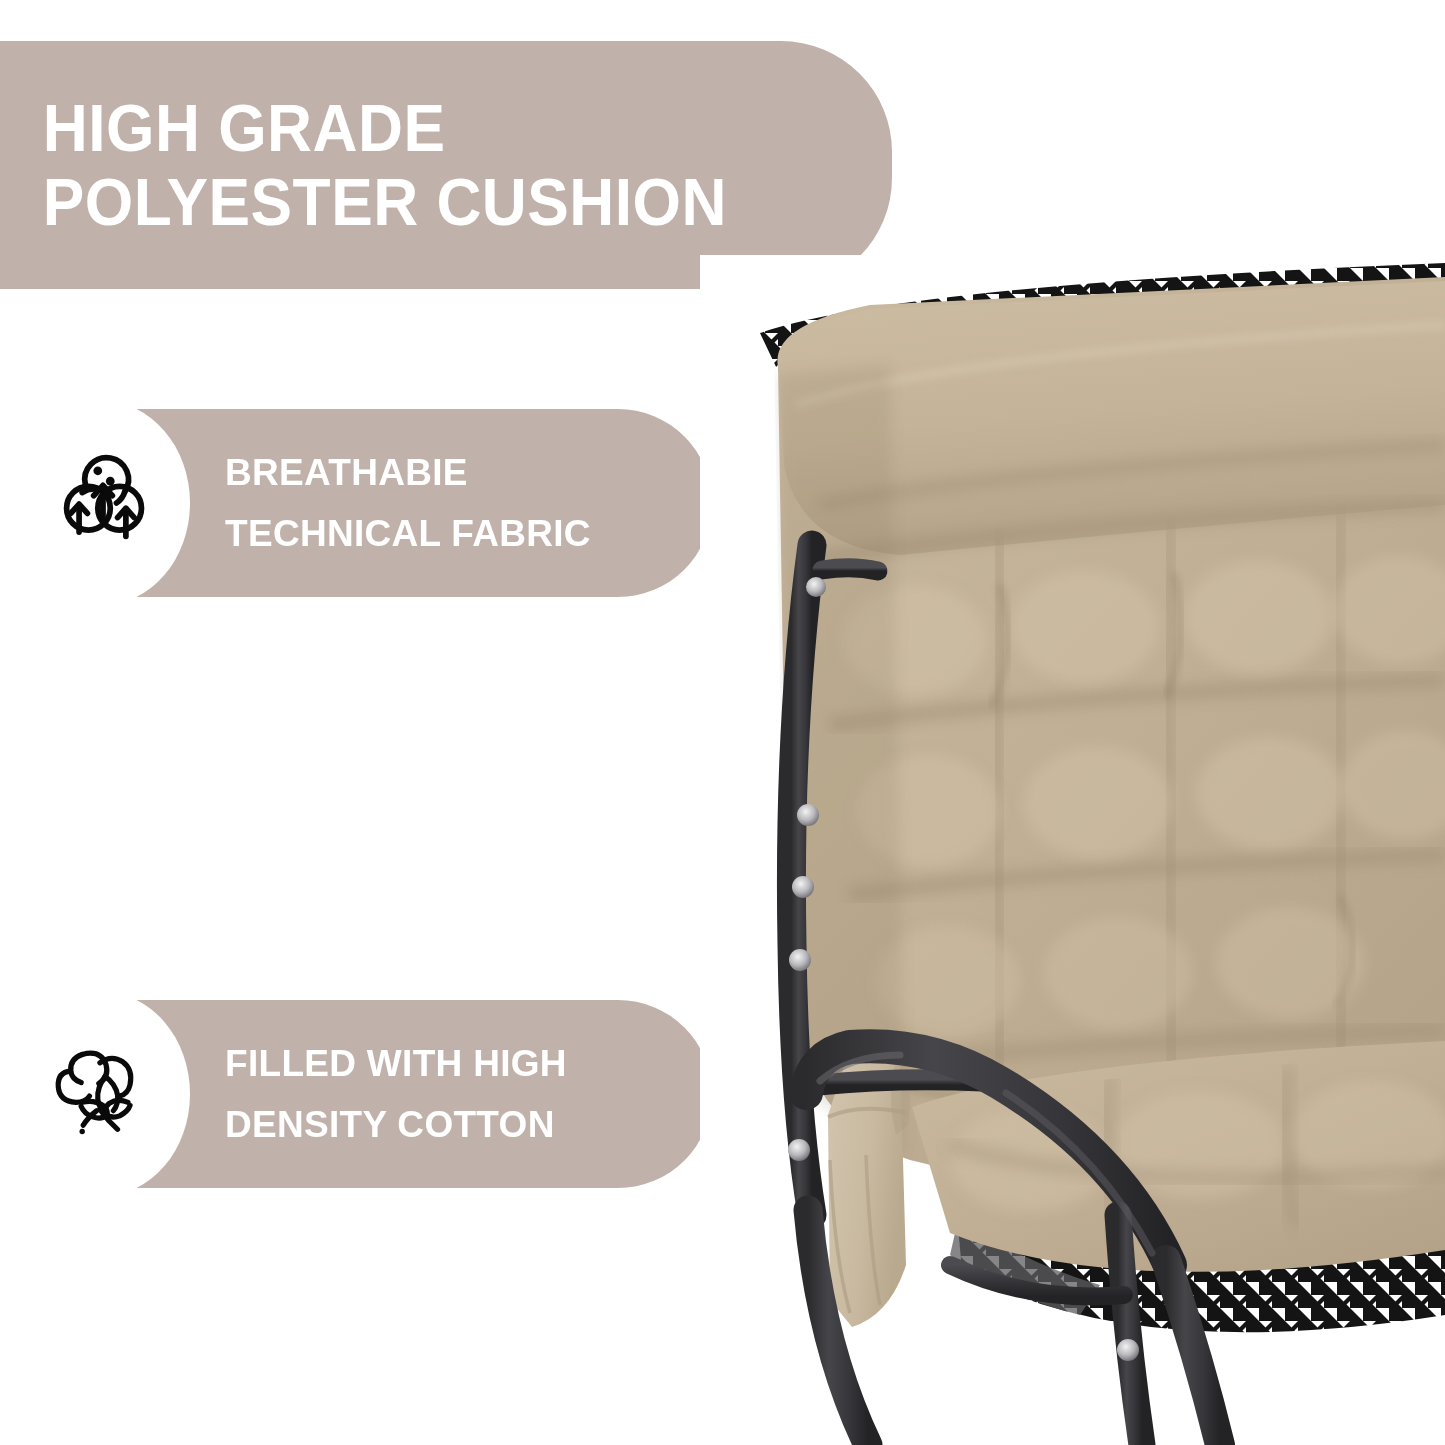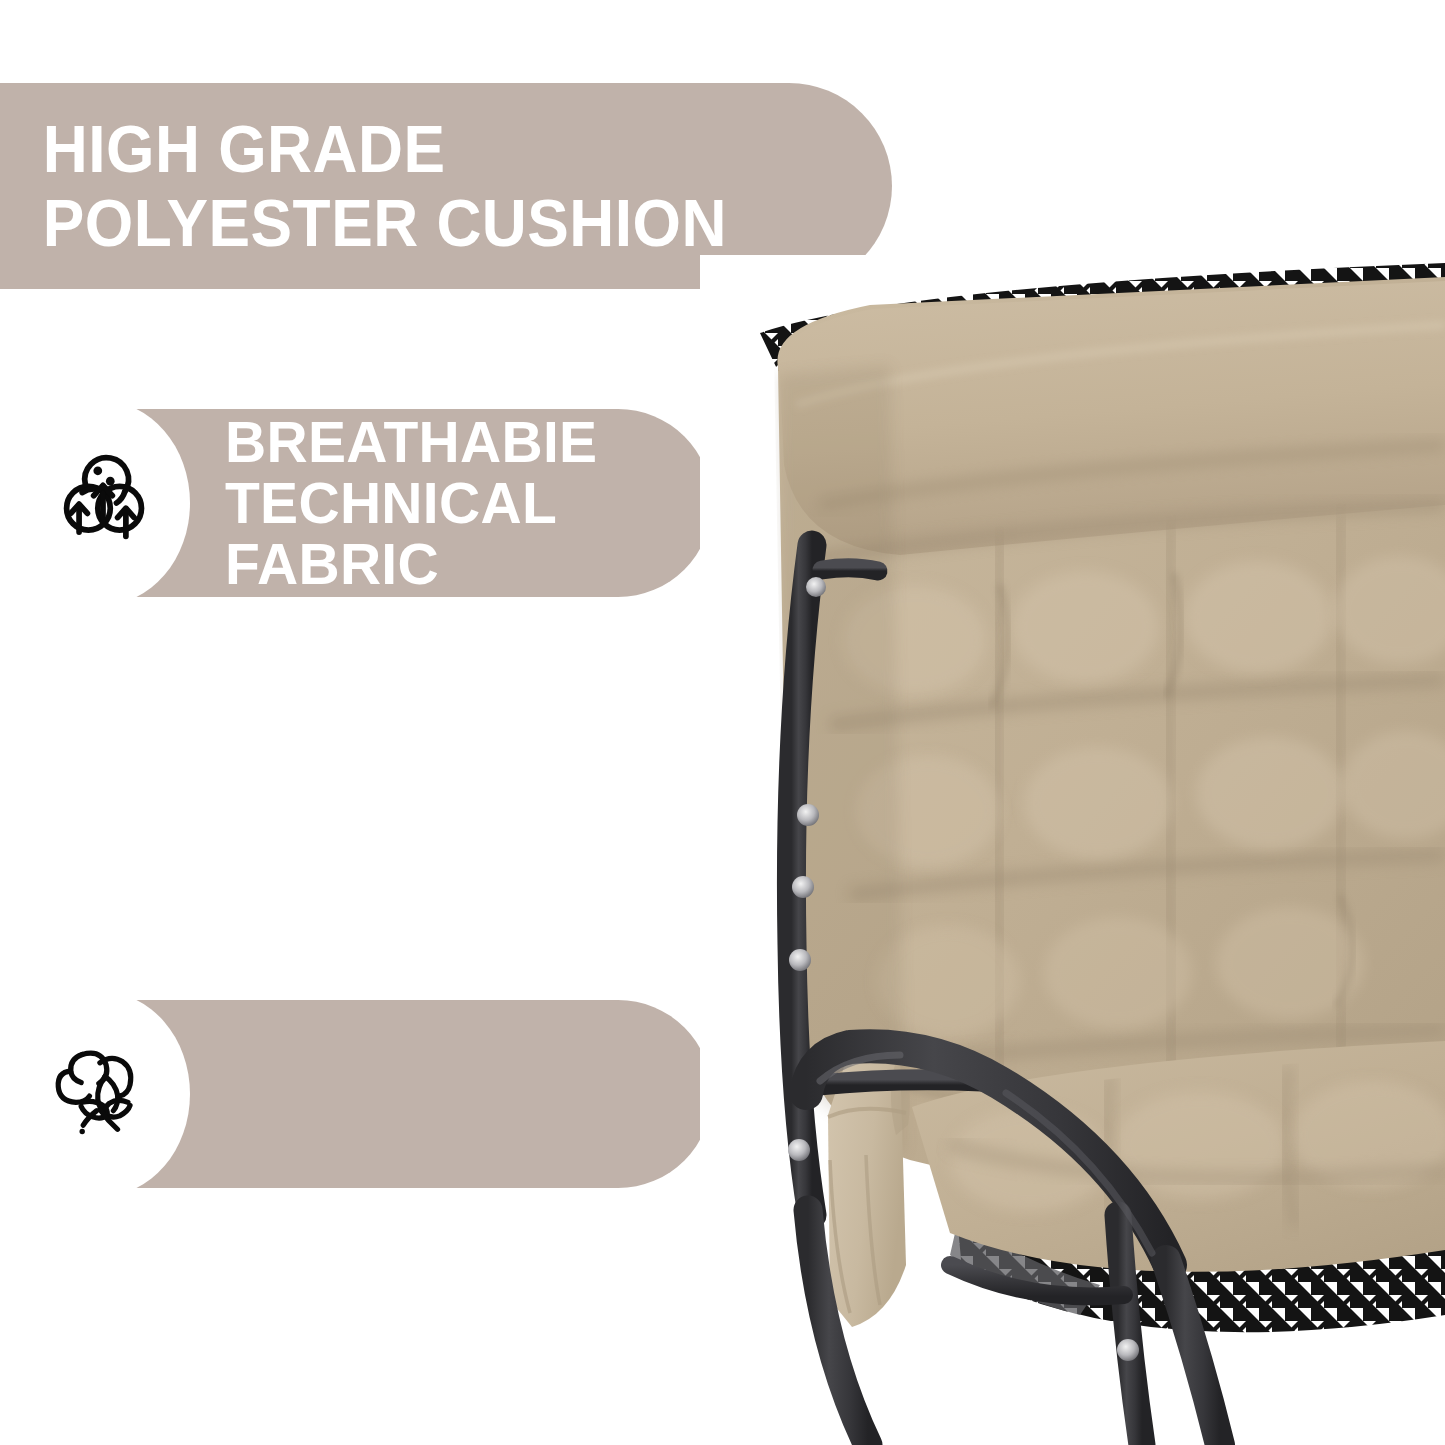--- a/index.html
+++ b/index.html
@@ -12,26 +12,25 @@
   #page {
     position:relative;
     width:1445px; height:1445px;
     background:#ffffff;
   }
 
   
   #header-banner {
     position:absolute;
     left:0; top:41px;
-    width:892px; height:206px;
+    width:892px; height:248px;
     background:#c0b2aa;
     border-radius:0 111px 111px 0;
     display:flex;
     align-items:center;
-    margin-top:42px;
   }
   #header-title {
     color:#ffffff;
     font-size:67px;
     line-height:74px;
     font-weight:bold;
     letter-spacing:0.5px;
     padding-left:46px;
     transform:scaleX(0.93);
     transform-origin:left center;
@@ -59,21 +58,21 @@
     background:#ffffff;
     border-radius:50%;
     display:flex;
     align-items:center;
     justify-content:center;
   }
   .pill-badge svg { width:104px; height:104px; display:block; }
 
   .pill-text {
     color:#ffffff;
-    font-size:57px;
+    font-size:37px;
     line-height:61px;
     font-weight:bold;
     letter-spacing:0.3px;
     padding-left:193px;
     white-space:pre-line;
   }
 
   
   #product-photo {
     position:absolute;
@@ -131,20 +130,22 @@
           <path d="M52 33 Q44 44 45 55 Q46 64 52 68"></path>
           <path d="M52 33 Q62 40 64 51 Q65 60 60 66"></path>
           <path d="M30 58 Q41 55 50 61 Q55 65 54 70 Q49 75 40 72 Q32 69 29 62"></path>
           <path d="M74 58 Q64 54 56 59 Q51 63 52 69 Q58 74 66 71 Q74 67 76 61"></path>
           <path d="M48 66 Q55 76 64 84"></path>
           <path d="M44 66 Q36 72 31 80"></path>
         </g>
         <circle cx="30" cy="86" r="2.6" fill="#0a0a0a"></circle>
       </svg>
     </div>
+    <div class="pill-text">FILLED WITH HIGH
+DENSITY COTTON</div>
   </div>
 
   <div id="product-photo">
     <svg viewBox="0 0 745 1190">
       <defs>
         <linearGradient id="cushTop" x1="0" y1="0" x2="0.2" y2="1">
           <stop offset="0" stop-color="#cdbda4"></stop>
           <stop offset="0.55" stop-color="#c4b398"></stop>
           <stop offset="1" stop-color="#b5a389"></stop>
         </linearGradient>

